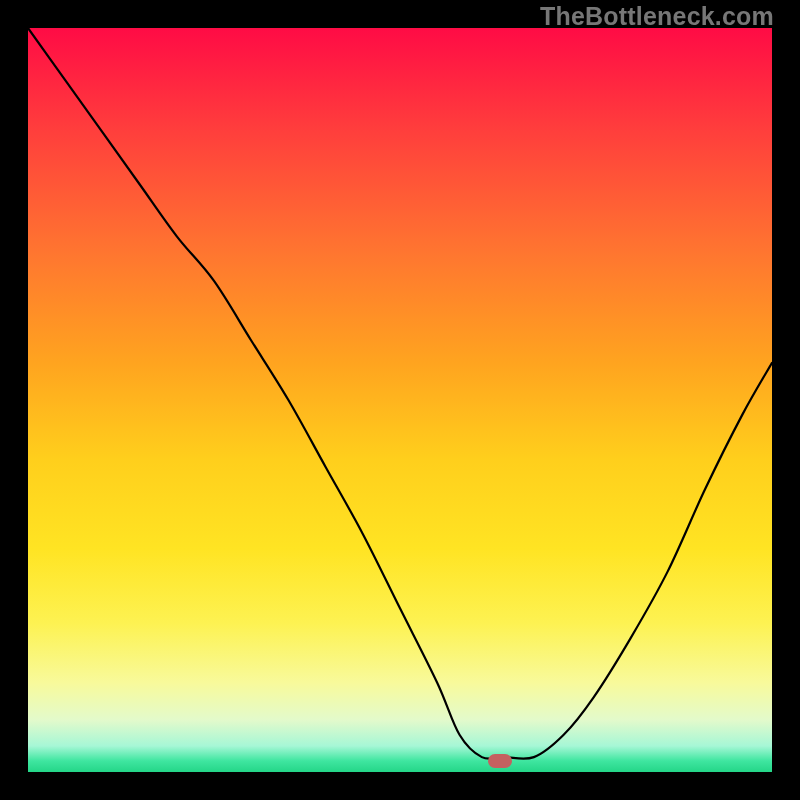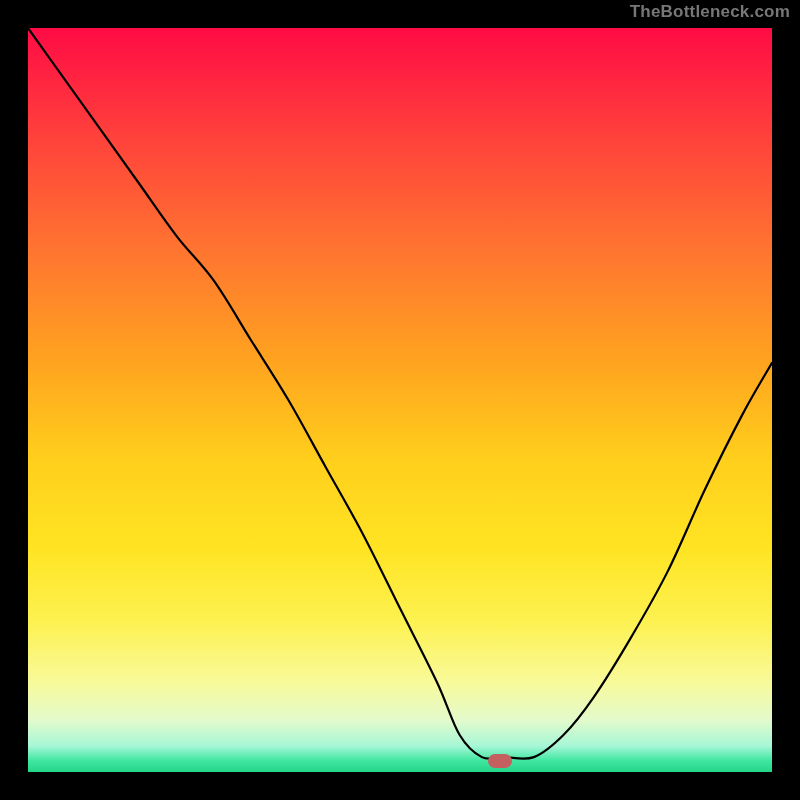--- a/index.html
+++ b/index.html
@@ -19,23 +19,23 @@
   .plot {
     position: absolute;
     left: 28px;
     top: 28px;
     width: 744px;
     height: 744px;
   }
   .watermark {
     position: absolute;
     top: 2px;
-    right: 10px;
+    right: 26px;
     color: #777;
-    font-size: 17px;
+    font-size: 25px;
     font-weight: 600;
     letter-spacing: 0.2px;
   }
   .marker {
     position: absolute;
     width: 24px;
     height: 14px;
     border-radius: 7px;
     background: #c46060;
     transform: translate(-50%, -50%);

